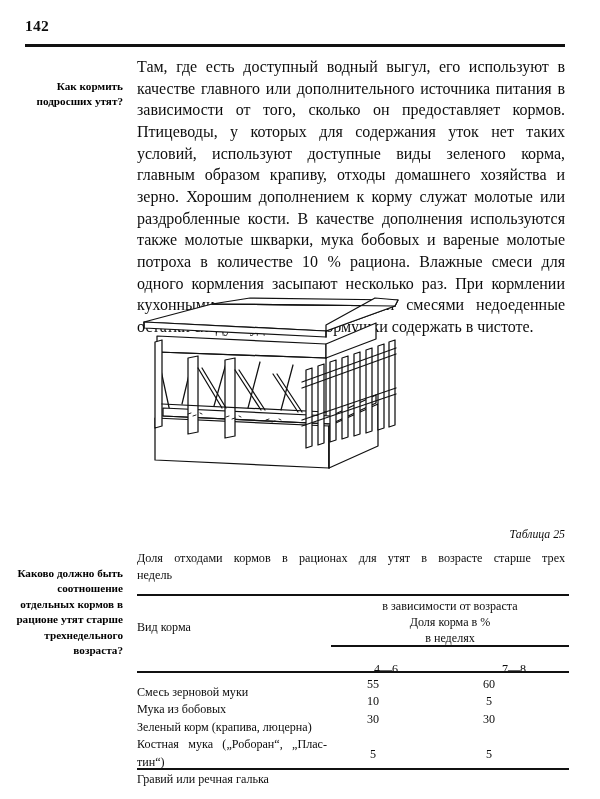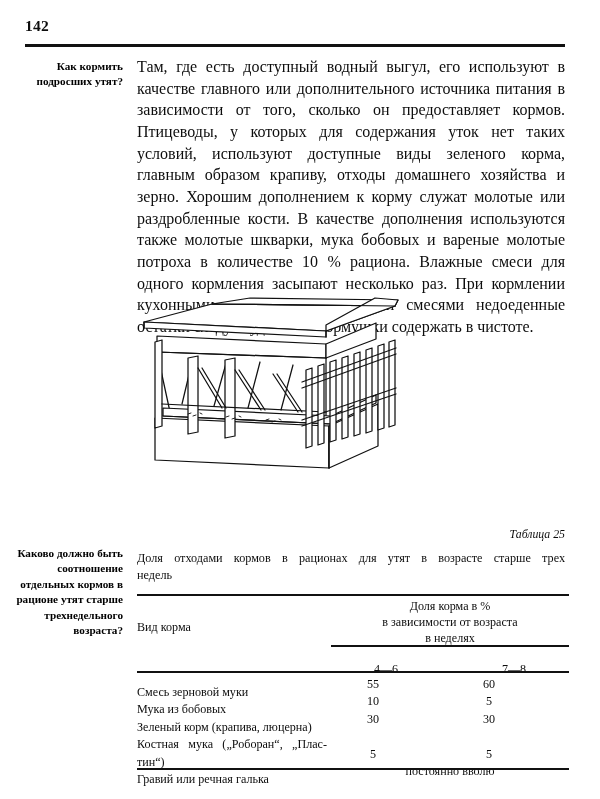--- a/index.html
+++ b/index.html
@@ -44,20 +44,21 @@
   }
 
   
   .marginal {
     position: absolute;
     text-align: right;
     font-weight: bold;
     font-size: 11.2px;
     line-height: 1.38;
     color: #000;
+    margin-top: 20px;
   }
   #marginal-feeding {
     left: 20px;
     top: 59px;
     width: 103px;
   }
   #marginal-ratio {
     left: 14px;
     top: 546px;
     width: 109px;
@@ -313,22 +314,22 @@
     <span class="tl1">Доля отходами кормов в рационах для утят в возрасте старше трех</span>
     <span class="tl2">недель</span>
   </div>
 
   <div class="tbl">
     <div class="rule rule-top"></div>
 
     <div class="col-label">Вид корма</div>
 
     <div class="group-head">
+      <span>в зависимости от возраста</span>
       <span>Доля корма в %</span>
-      <span>в зависимости от возраста</span>
       <span>в неделях</span>
     </div>
 
     <div class="rule rule-span"></div>
 
     <div class="subcol" id="subcol-46">4—6</div>
     <div class="subcol" id="subcol-78">7—8</div>
 
     <div class="rule rule-head"></div>
 
@@ -356,21 +357,20 @@
         <span class="name">
           <span class="bm1">Костная мука („Роборан“, „Плас-</span>
           <span class="bm2">тин“)</span>
         </span>
         <span class="v1">5</span>
         <span class="v2">5</span>
       </div>
 
       <div class="row">
         <span class="name">Гравий или речная галька</span>
-        <span class="wide">постоянно вволю</span>
       </div>
 
     </div>
 
     <div class="rule rule-bottom"></div>
   </div>
 
 </div>
 
 </body></html>

